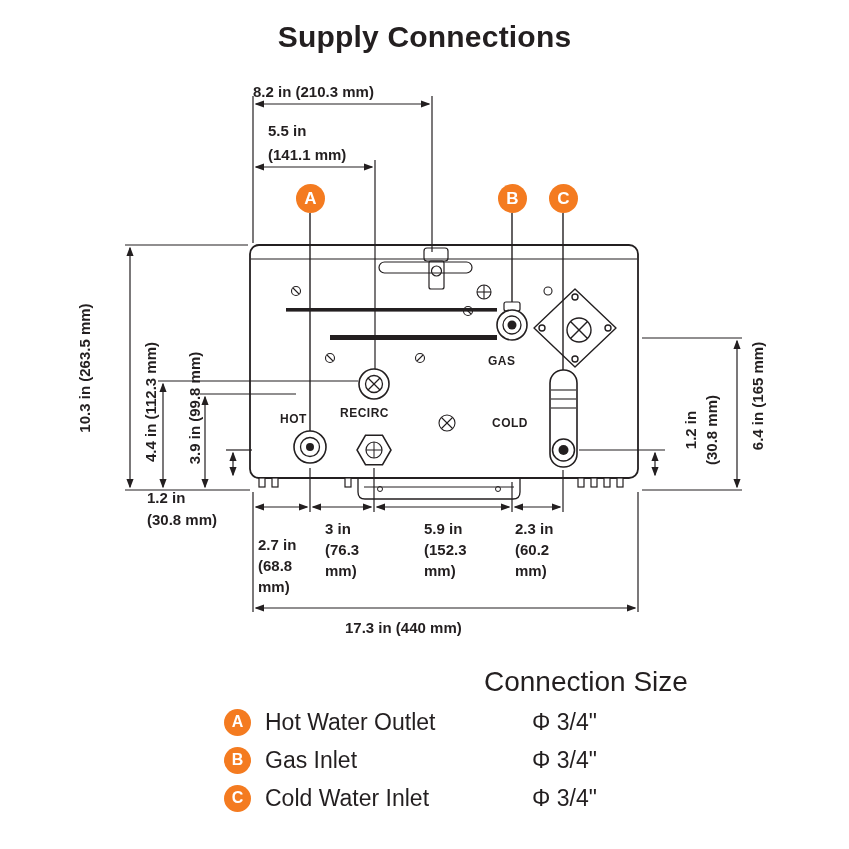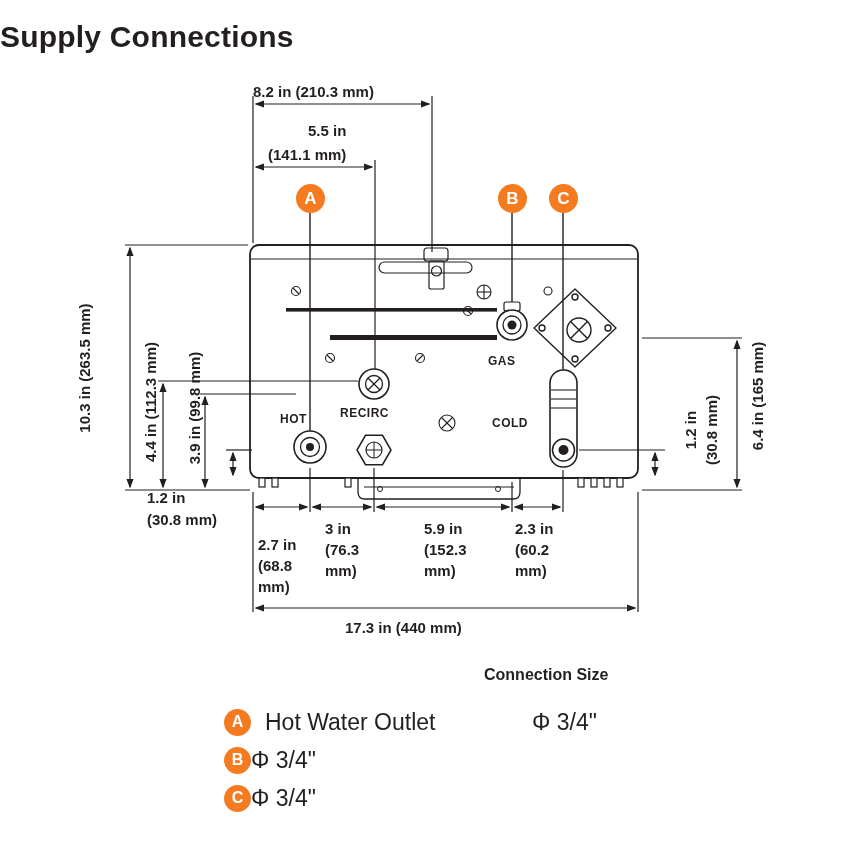--- a/index.html
+++ b/index.html
@@ -2,40 +2,40 @@
 <html><head>
 <meta charset="utf-8">
 <style>
   * { box-sizing: border-box; }
   html,body { margin:0; padding:0; background:#ffffff; }
   .page {
     position:relative; width:849px; height:849px; background:#ffffff;
     font-family:"Liberation Sans","DejaVu Sans",sans-serif; color:#231f20; overflow:hidden;
   }
   .title {
-    position:absolute; left:0; top:20px; width:100%; text-align:left;
+    position:absolute; left:0; top:20px; width:100%; text-align:center;
     font-size:30px; font-weight:bold; letter-spacing:0.2px;
   }
   svg.diagram { position:absolute; left:0; top:0; }
   .dim {
     position:absolute; font-size:15px; font-weight:bold; line-height:21px;
     white-space:pre-line;
   }
   .ctr { text-align:left; }
   .rot { transform:rotate(-90deg); text-align:center; }
   .badge {
     position:absolute; width:29px; height:29px; border-radius:50%;
     background:#F47B20; color:#ffffff; font-size:17px; font-weight:bold;
     display:flex; align-items:center; justify-content:center;
   }
   .portlabel {
     position:absolute; font-size:12px; font-weight:bold; 
     letter-spacing:0.5px;
   }
-  .legend-header { position:absolute; left:484px; top:666px; font-size:16px; font-weight:bold; }
+  .legend-header { position:absolute; left:484px; top:666px; font-size:28px; font-weight:normal; }
   .legend-row { position:absolute; left:224px; display:flex; align-items:center; height:28px; }
   .lbadge {
     flex:0 0 27px; width:27px; height:27px; border-radius:50%;
     background:#F47B20; color:#ffffff; font-size:16px; font-weight:bold;
     display:flex; align-items:center; justify-content:center;
   }
   .lname { margin-left:14px; width:267px; font-size:23px; }
   .lsize { font-size:23px; }
 </style>
 </head>
@@ -199,21 +199,21 @@
       <rect x="272" y="478" width="6" height="9"></rect>
       <rect x="345" y="478" width="6" height="9"></rect>
       <rect x="578" y="478" width="6" height="9"></rect>
       <rect x="591" y="478" width="6" height="9"></rect>
       <rect x="604" y="478" width="6" height="9"></rect>
       <rect x="617" y="478" width="6" height="9"></rect>
     </g>
   </svg>
 
   <div class="dim ctr" style="left:253px;top:81px;width:180px;">8.2 in (210.3 mm)</div>
-  <div class="dim" style="left:268px;top:119px;line-height:24px;text-align:right;">5.5 in
+  <div class="dim" style="left:268px;top:119px;line-height:24px;">5.5 in
 (141.1 mm)</div>
   <div class="dim rot" style="left:-6px;top:358px;width:180px;height:20px;">10.3 in (263.5 mm)</div>
   <div class="dim rot" style="left:75px;top:392px;width:150px;height:20px;">4.4 in (112.3 mm)</div>
   <div class="dim rot" style="left:124px;top:398px;width:140px;height:20px;">3.9 in (99.8 mm)</div>
   <div class="dim ctr" style="left:147px;top:487px;width:100px;line-height:22px;">1.2 in
 (30.8 mm)</div>
   <div class="dim rot" style="left:687px;top:386px;width:140px;height:20px;">6.4 in (165 mm)</div>
   <div class="dim rot" style="left:656px;top:409px;width:90px;height:42px;line-height:21px;">1.2 in
 (30.8 mm)</div>
   <div class="dim" style="left:258px;top:518px;margin-top:16px;">2.7 in
@@ -241,20 +241,22 @@
 
   <div class="legend-header">Connection Size</div>
 
   <div class="legend-row" style="top:708px;">
     <span class="lbadge">A</span>
     <span class="lname">Hot Water Outlet</span>
     <span class="lsize">Φ 3/4"</span>
   </div>
   <div class="legend-row" style="top:746px;">
     <span class="lbadge">B</span>
+    <span class="lname">Gas Inlet</span>
     <span class="lsize">Φ 3/4"</span>
   </div>
   <div class="legend-row" style="top:784px;">
     <span class="lbadge">C</span>
+    <span class="lname">Cold Water Inlet</span>
     <span class="lsize">Φ 3/4"</span>
   </div>
 
 </div>
 
 </body></html>

